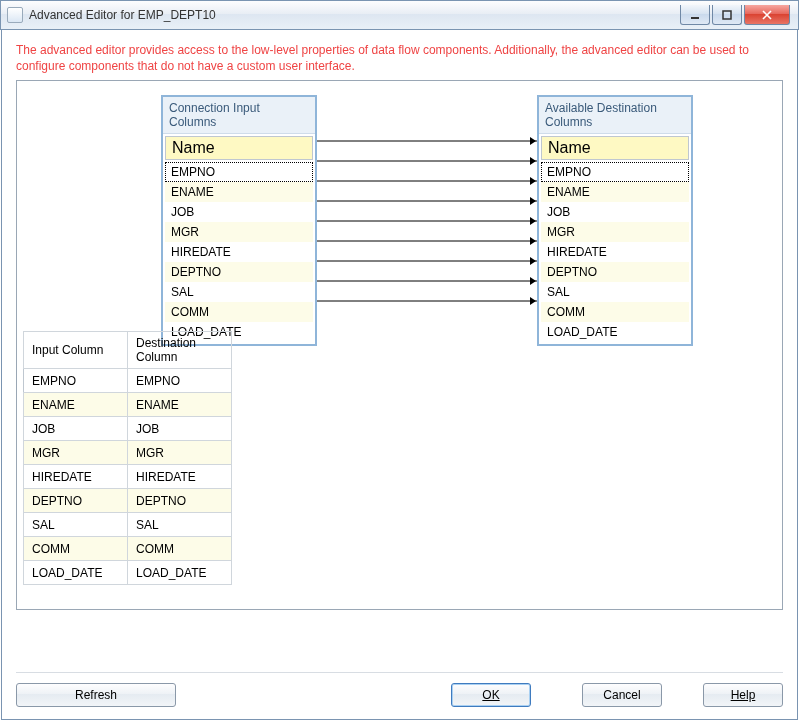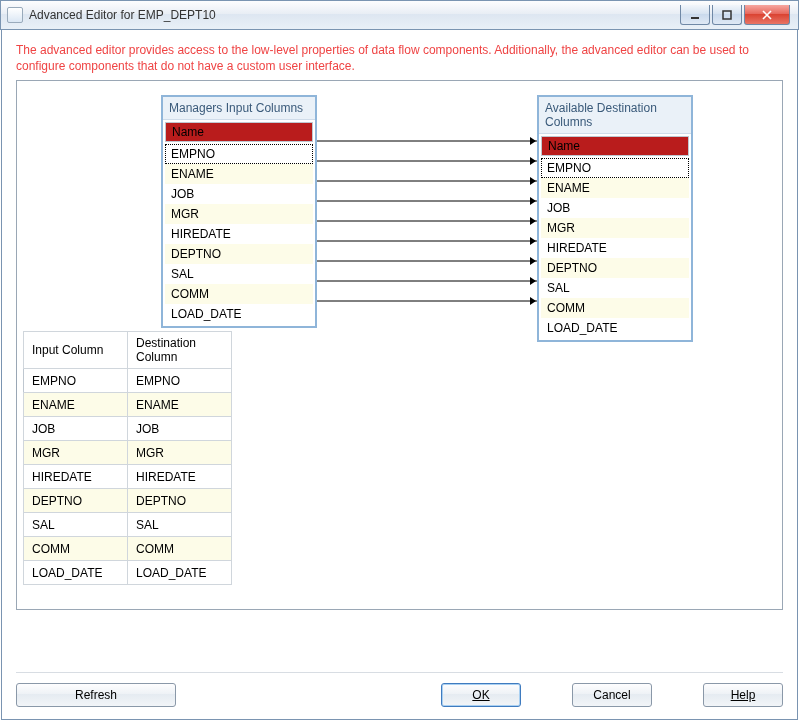--- a/index.html
+++ b/index.html
@@ -23,21 +23,21 @@
 .tab { padding: 4px 10px 4px; border: 1px solid #9aa7b5; border-bottom: none; background: #f3f3f3; margin-right: -1px; position: relative; z-index: 1; cursor: default; }
 .tab.active { background: #fff; z-index: 3; padding-top: 6px; margin-bottom: -1px; }
 .tabpage { margin: 0 14px 10px; border: 1px solid #9aa7b5; background: #fff; position: relative; height: 530px; }
 
 
 .maparea { position: relative; height: 238px; }
 .colbox { position: absolute; width: 156px; border: 2px solid #8fb5d9; background: #fff; }
 .colbox.left { left: 144px; top: 14px; }
 .colbox.right { left: 520px; top: 14px; }
 .colbox .caption { background: #eaf1f8; padding: 4px 6px; color: #3a5a7a; border-bottom: 1px solid #cfdcea; }
-.hdrcell { padding: 2px 6px; border: 1px solid #bfc7d0; background: #b91c1c; margin: 2px 2px 0; font-size: 12px; }
+.hdrcell { padding: 2px 6px; border: 1px solid #bfc7d0; background: #fef9c3; margin: 2px 2px 0; font-size: 16px; }
 .rows { padding: 2px; }
 .row { padding: 2px 6px; height: 20px; line-height: 16px; }
 .row.alt { background: #fdfce8; }
 .row.sel { border: 1px dotted #000; padding: 1px 5px; }
 
 svg.lines { position: absolute; left: 0; top: 0; width: 100%; height: 100%; }
 svg.lines line { stroke: #000; stroke-width: 1; }
 .arrow { fill: #000; }
 
 
@@ -78,21 +78,21 @@
   </div>
 </div>
 
 <div class="client">
   <div class="desc">The advanced editor provides access to the low-level properties of data flow components. Additionally, the advanced editor can be used to configure components that do not have a custom user interface.</div>
 
 
   <div class="tabpage">
     <div class="maparea">
       <div class="colbox left">
-        <div class="caption">Managers Input Columns</div>
+        <div class="caption">Connection Input Columns</div>
         <div class="hdrcell">Name</div>
         <div class="rows" id="inrows">
             <div class="row sel">EMPNO</div>
             <div class="row alt">ENAME</div>
             <div class="row">JOB</div>
             <div class="row alt">MGR</div>
             <div class="row">HIREDATE</div>
             <div class="row alt">DEPTNO</div>
             <div class="row">SAL</div>
             <div class="row alt">COMM</div>
@@ -181,18 +181,18 @@
             <td>LOAD_DATE</td>
           </tr>
         </tbody>
     </table>
   </div>
 
   <div class="btnbar">
     <div class="btn wide">Refresh</div>
     <div class="spacer"></div>
     <div class="btn default" style="margin-right:10px;">OK</div>
-    <div class="btn" style="margin-right:10px;">Cancel</div>
+    <div class="btn" style="">Cancel</div>
     <div class="btn">
         <span style="text-decoration:underline">Help</span>
       </div>
   </div>
 </div>
 
 </body></html>

